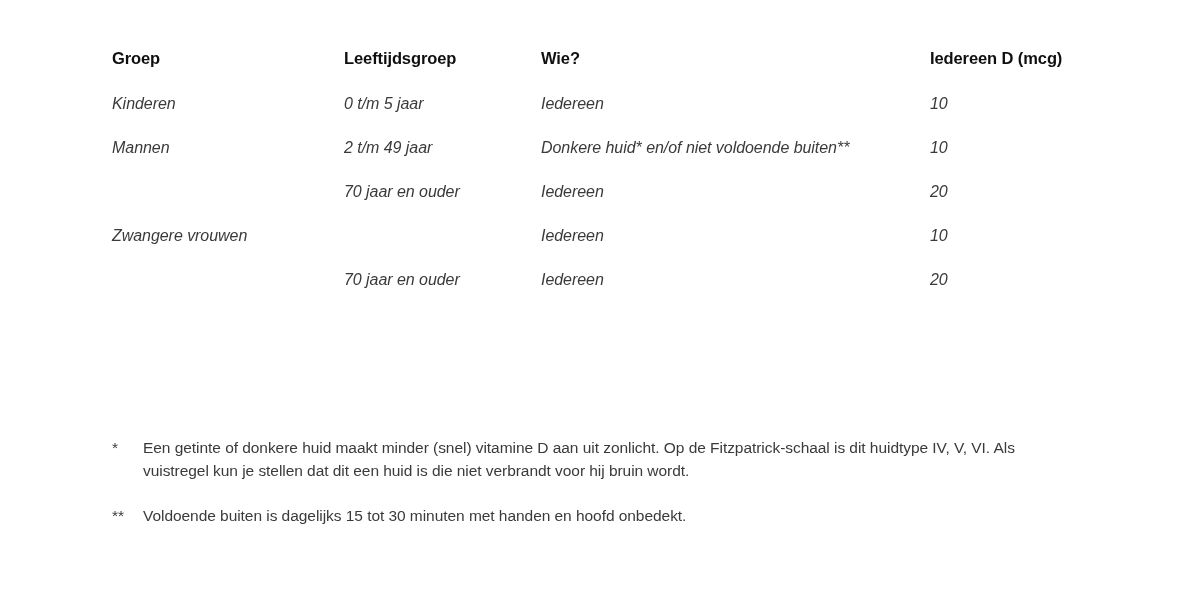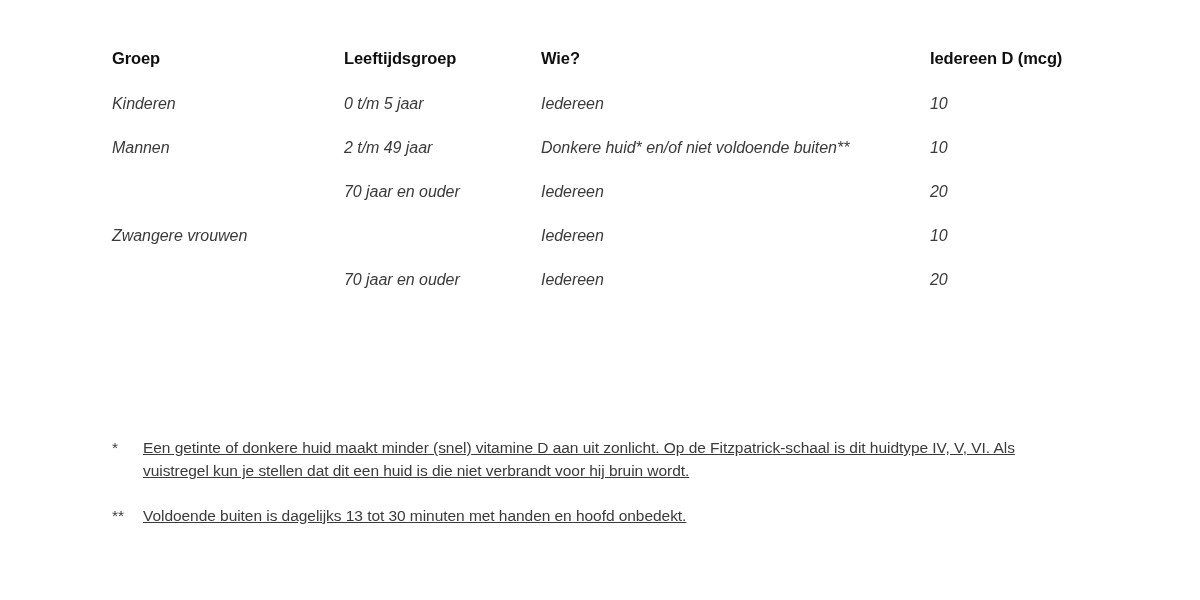--- a/index.html
+++ b/index.html
@@ -97,21 +97,20 @@
     flex: 0 0 auto;
     width: 31px;
     color: #3b3a3a;
     font-size: 15.5px;
     line-height: 23px;
   }
 
   .fn-text {
     flex: 1 1 auto;
     max-width: 892px;
-    text-decoration: underline;
   }
 </style>
 </head>
 <body>
 
 <div class="page">
 
   <table class="vit-table">
     <colgroup>
       <col class="c-groep">
@@ -161,17 +160,17 @@
     </tbody>
   </table>
 
   <div class="footnotes">
     <div class="footnote">
       <span class="fn-marker">*</span>
       <span class="fn-text">Een getinte of donkere huid maakt minder (snel) vitamine D aan uit zonlicht. Op de Fitzpatrick-schaal is dit huidtype IV, V, VI. Als vuistregel kun je stellen dat dit een huid is die niet verbrandt voor hij bruin wordt.</span>
     </div>
     <div class="footnote">
       <span class="fn-marker">**</span>
-      <span class="fn-text">Voldoende buiten is dagelijks 13 tot 30 minuten met handen en hoofd onbedekt.</span>
+      <span class="fn-text">Voldoende buiten is dagelijks 15 tot 30 minuten met handen en hoofd onbedekt.</span>
     </div>
   </div>
 
 </div>
 
 </body></html>

